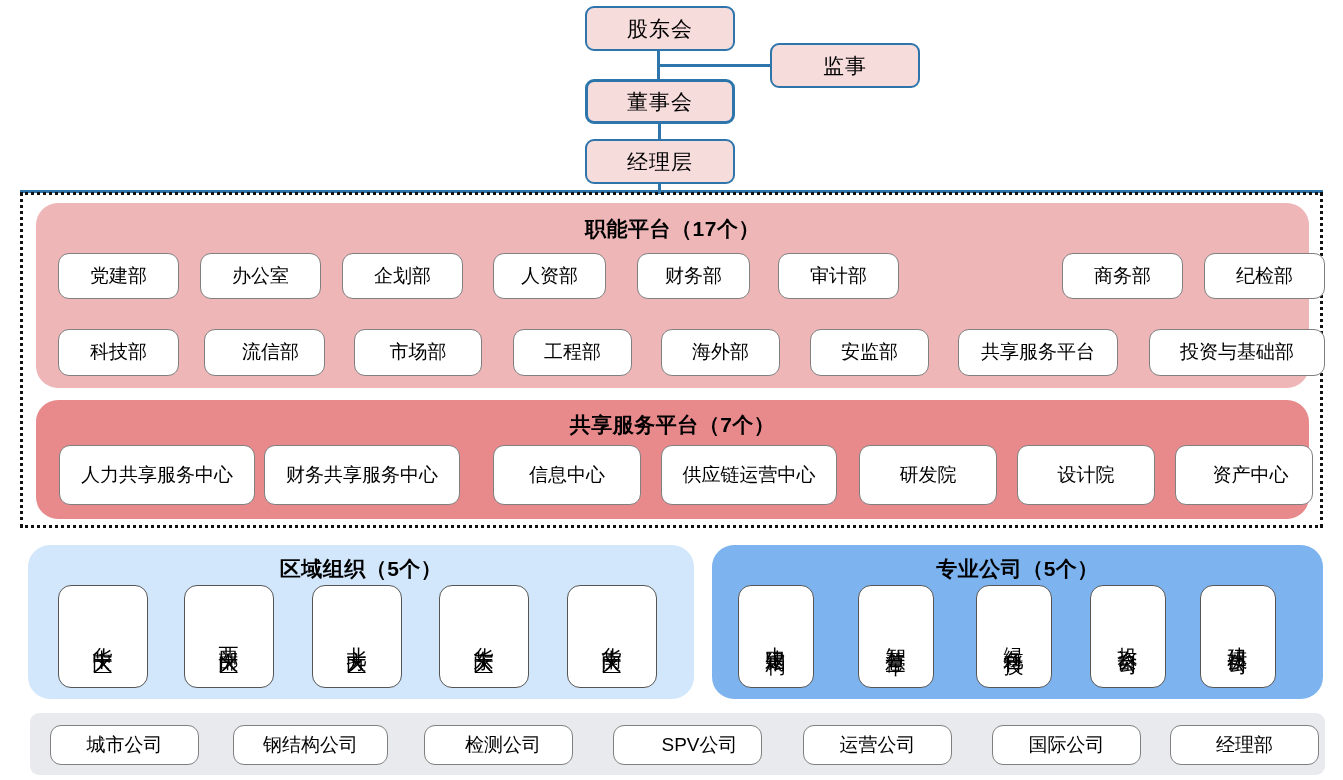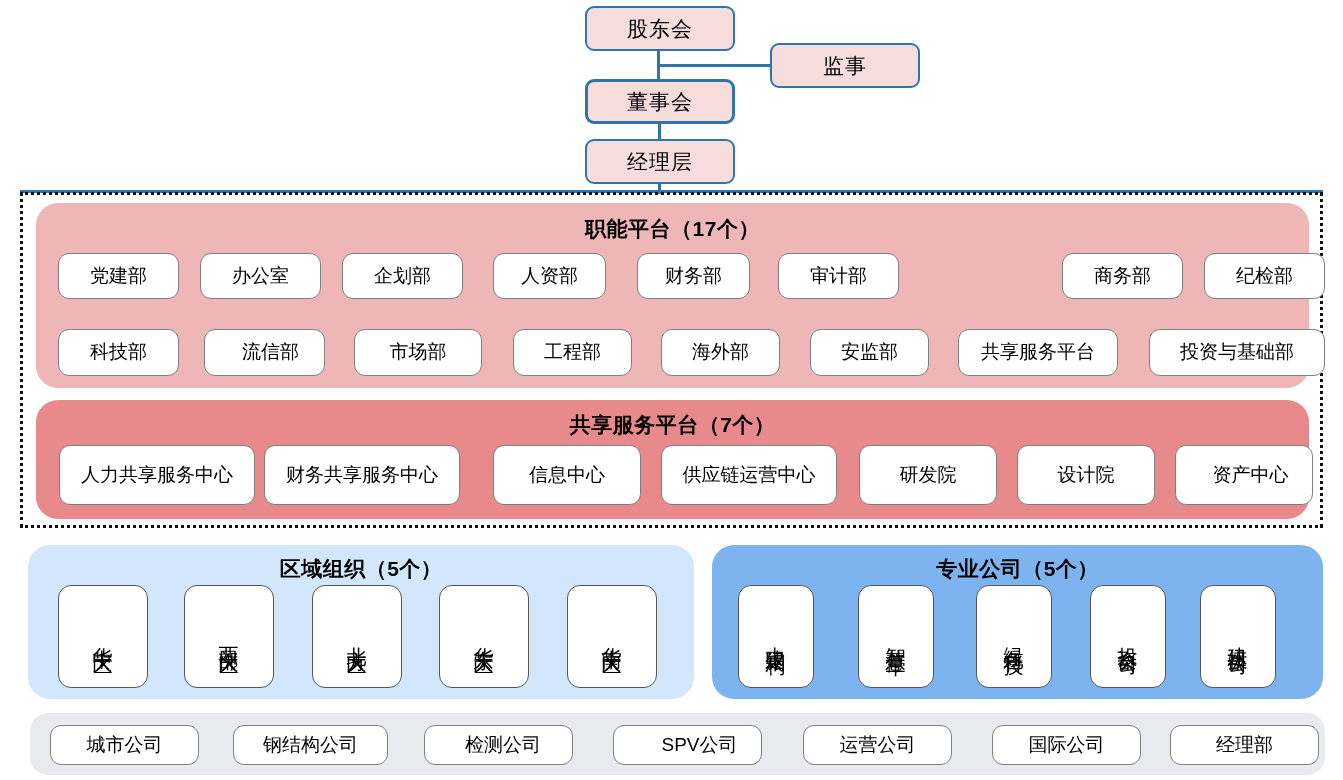--- a/index.html
+++ b/index.html
@@ -65,21 +65,21 @@
     font-weight: bold;
     font-size: 21px;
     color: #000;
     letter-spacing: 0.5px;
   }
 
   .band-func   { background: #efb6b8; }
   .band-shared { background: #e8898c; }
   .band-region { background: #d2e7fb; }
   .band-prof   { background: #7db3ef; }
-  .band-bottom { background: #e9eaee; border-radius: 18px; }
+  .band-bottom { background: #e9eaee; border-radius: 9px; }
 
   
   .chip {
     position: absolute;
     background: #ffffff;
     border: 1.5px solid #808080;
     border-radius: 11px;
     display: flex;
     align-items: center;
     justify-content: center;

